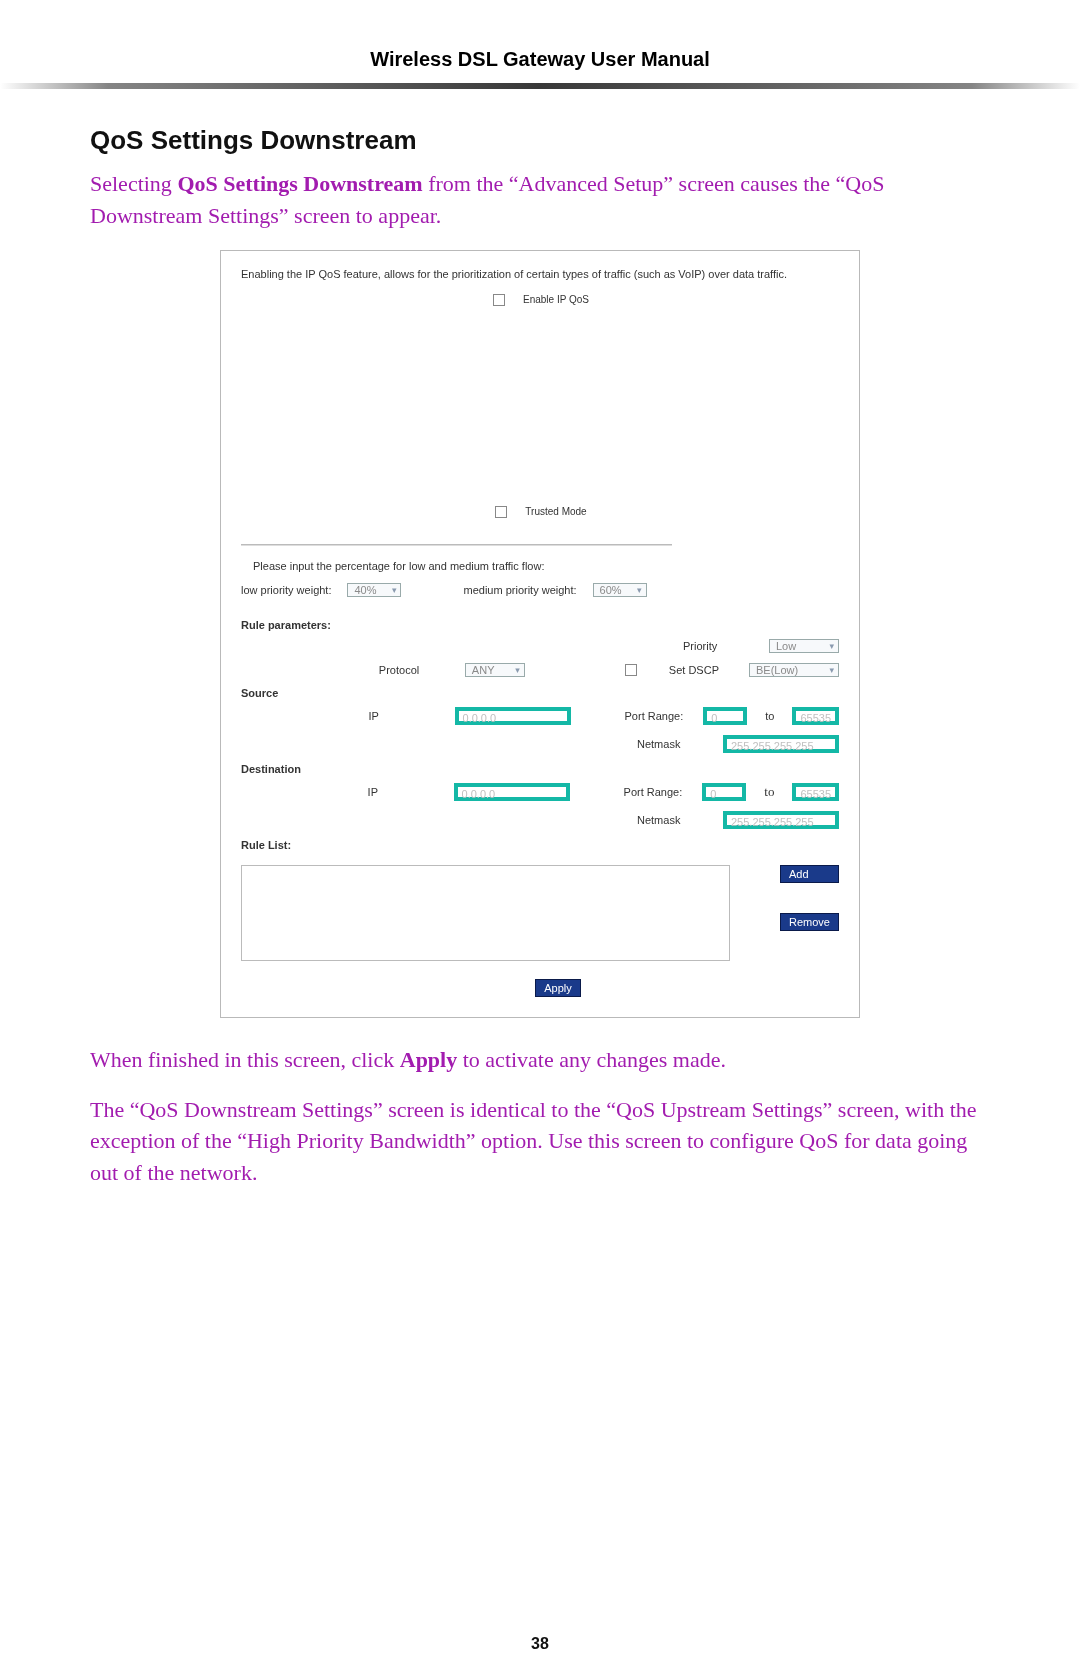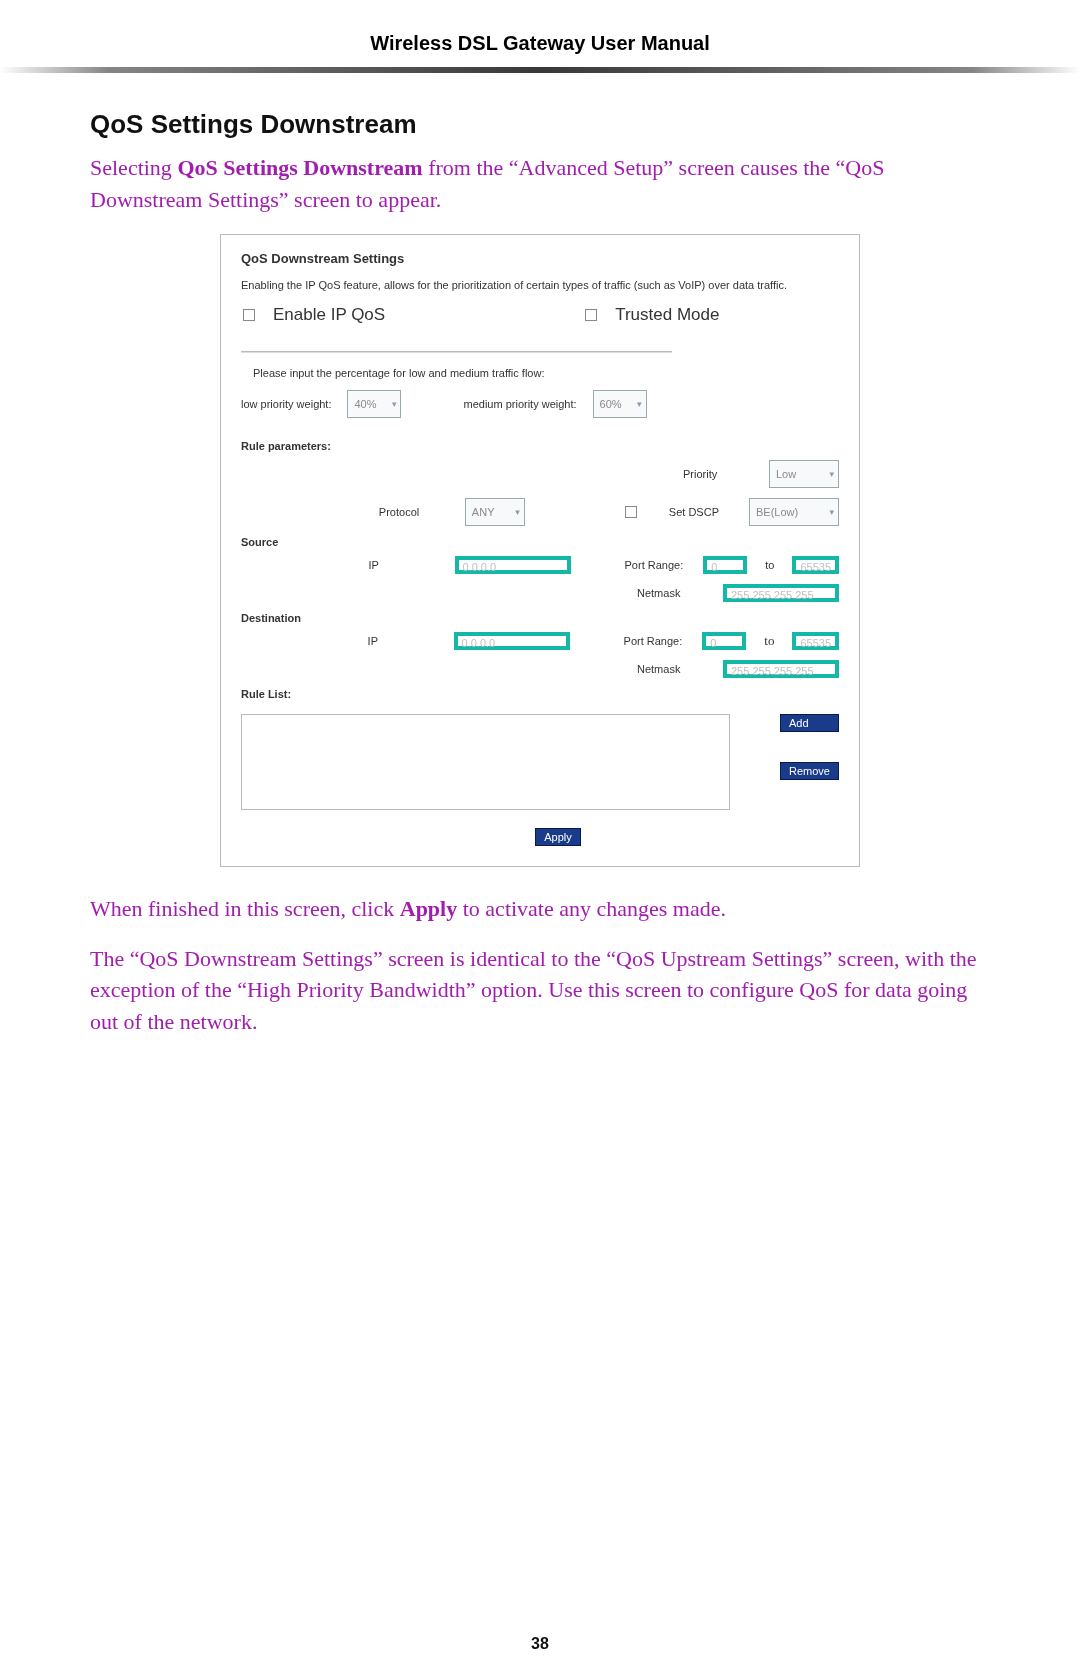--- a/index.html
+++ b/index.html
@@ -6,21 +6,21 @@
   body {
     width: 1080px;
     height: 1669px;
     background: #fff;
     font-family: Georgia, 'Times New Roman', serif;
     color: #222;
     position: relative;
   }
   .page-header {
     text-align: center;
-    padding-top: 32px;
+    padding-top: 48px;
     font-family: Verdana, Arial, sans-serif;
     font-weight: bold;
     font-size: 20px;
     color: #000;
   }
   .header-rule {
     margin: 12px 0 0 0;
     height: 6px;
     background: linear-gradient(to right, #fff 0%, #777 10%, #222 50%, #777 90%, #fff 100%);
     border-radius: 3px;
@@ -74,23 +74,24 @@
     width: 12px; height: 12px;
     border: 1px solid #888;
     background: #fff;
     vertical-align: middle;
     margin-right: 10px;
   }
   .row-toggles {
     display: flex;
     align-items: center;
     gap: 200px;
-    font-size: 17px;
+    font-size: 10px;
     margin-bottom: 6px;
     padding-left: 2px;
+    flex-direction: column;
   }
   .row-toggles .tog { display: flex; align-items: center; gap: 8px; }
   .shadow-rule {
     height: 2px;
     background: linear-gradient(to bottom, #aaa, #eee);
     margin: 26px 0 14px 0;
     width: 72%;
   }
   .panel-sub {
     font-size: 11px;
@@ -108,21 +109,21 @@
   .sel {
     display: inline-flex;
     align-items: center;
     justify-content: space-between;
     border: 1px solid #9aa;
     background: #f7f9fb;
     color: #8a8a8a;
     padding: 1px 4px 1px 6px;
     font-size: 11px;
     min-width: 54px;
-    height: 28px;
+    height: 14px;
   }
   .sel .chev { font-size: 9px; color: #8a9aaf; margin-left: 6px; }
   .subhead { font-weight: bold; font-size: 11px; margin: 8px 0 8px 0; }
   .grid-row {
     display: flex;
     align-items: center;
     font-size: 11px;
     margin-bottom: 10px;
     gap: 10px;
     justify-content: flex-end;
@@ -195,21 +196,20 @@
 
   <h2 class="section-title">QoS Settings Downstream</h2>
 
   <p class="body">
     <span>Selecting </span><span class="bold">QoS Settings Downstream</span><span> from the “Advanced Setup” screen causes the “QoS Downstream Settings” screen to appear.</span>
   </p>
 
   <div class="panel-wrap">
     <div class="panel">
 
-      <div class="panel-title">QoS Downstream Settings</div>
       <div class="panel-desc">Enabling the IP QoS feature, allows for the prioritization of certain types of traffic (such as VoIP) over data traffic.</div>
 
       <div class="row-toggles">
         <div class="tog">
           <span class="checkbox"></span>
           <span>Enable IP QoS</span>
         </div>
         <div class="tog">
           <span class="checkbox"></span>
           <span>Trusted Mode</span>

